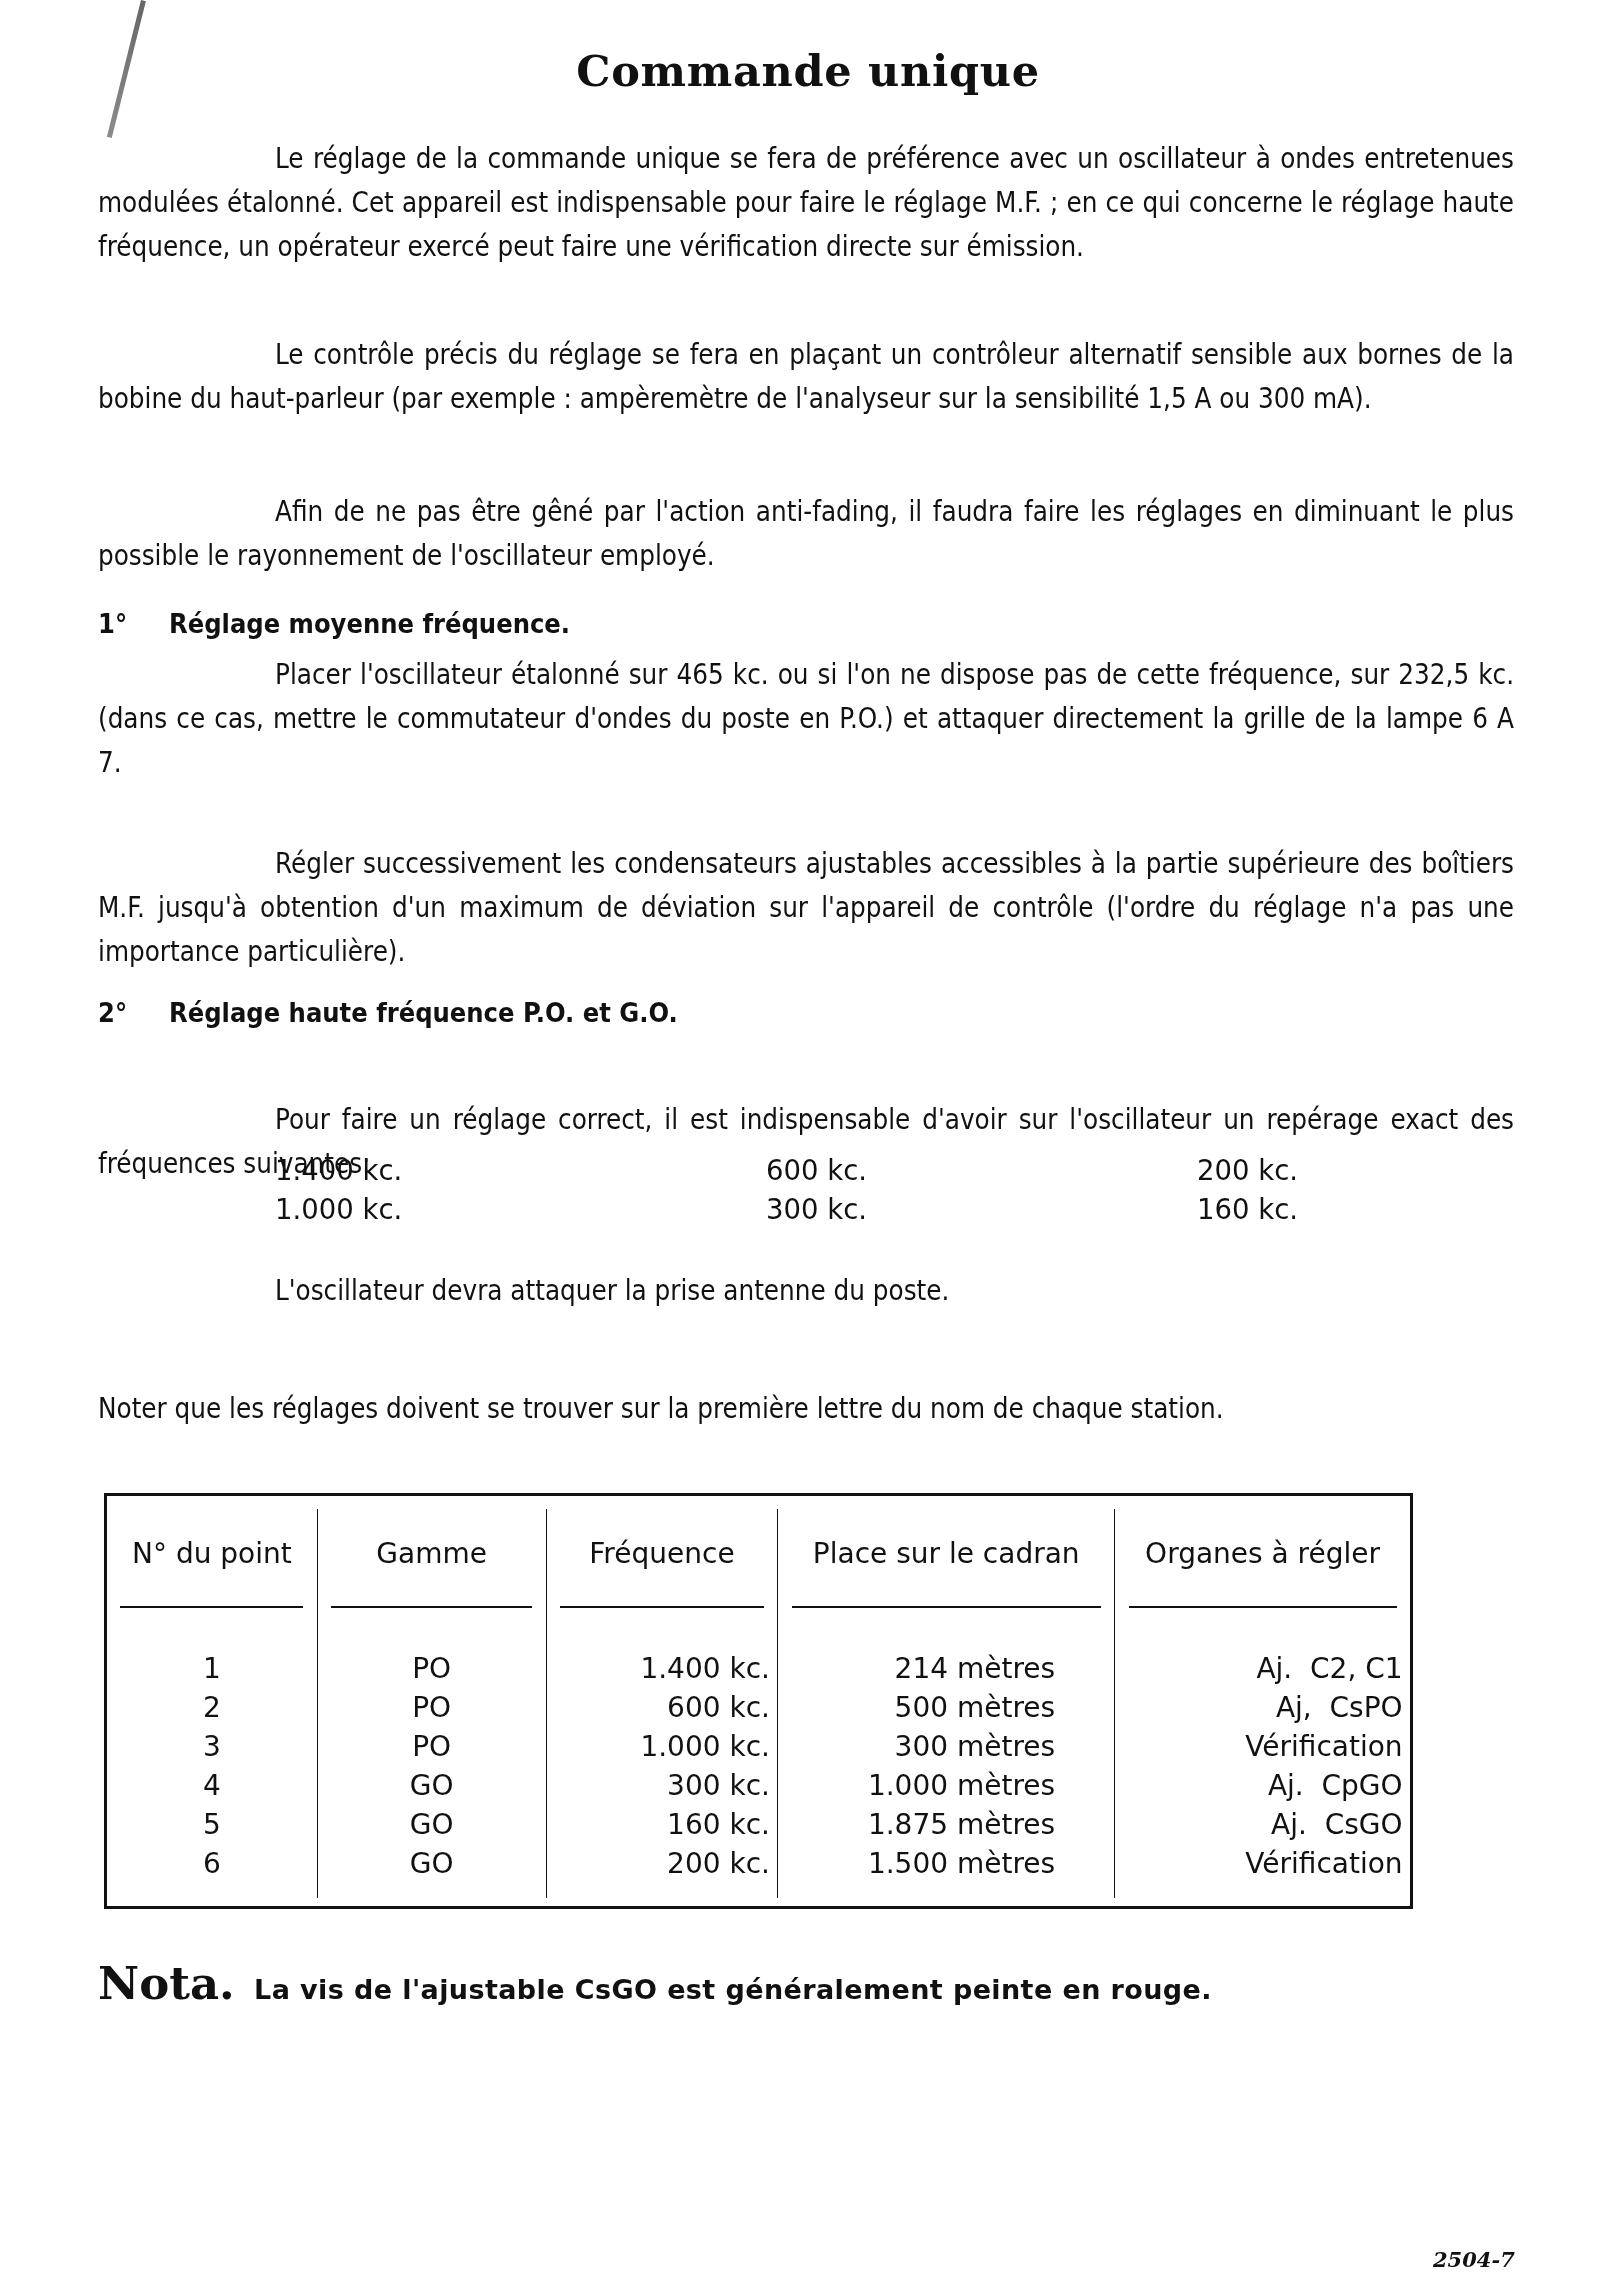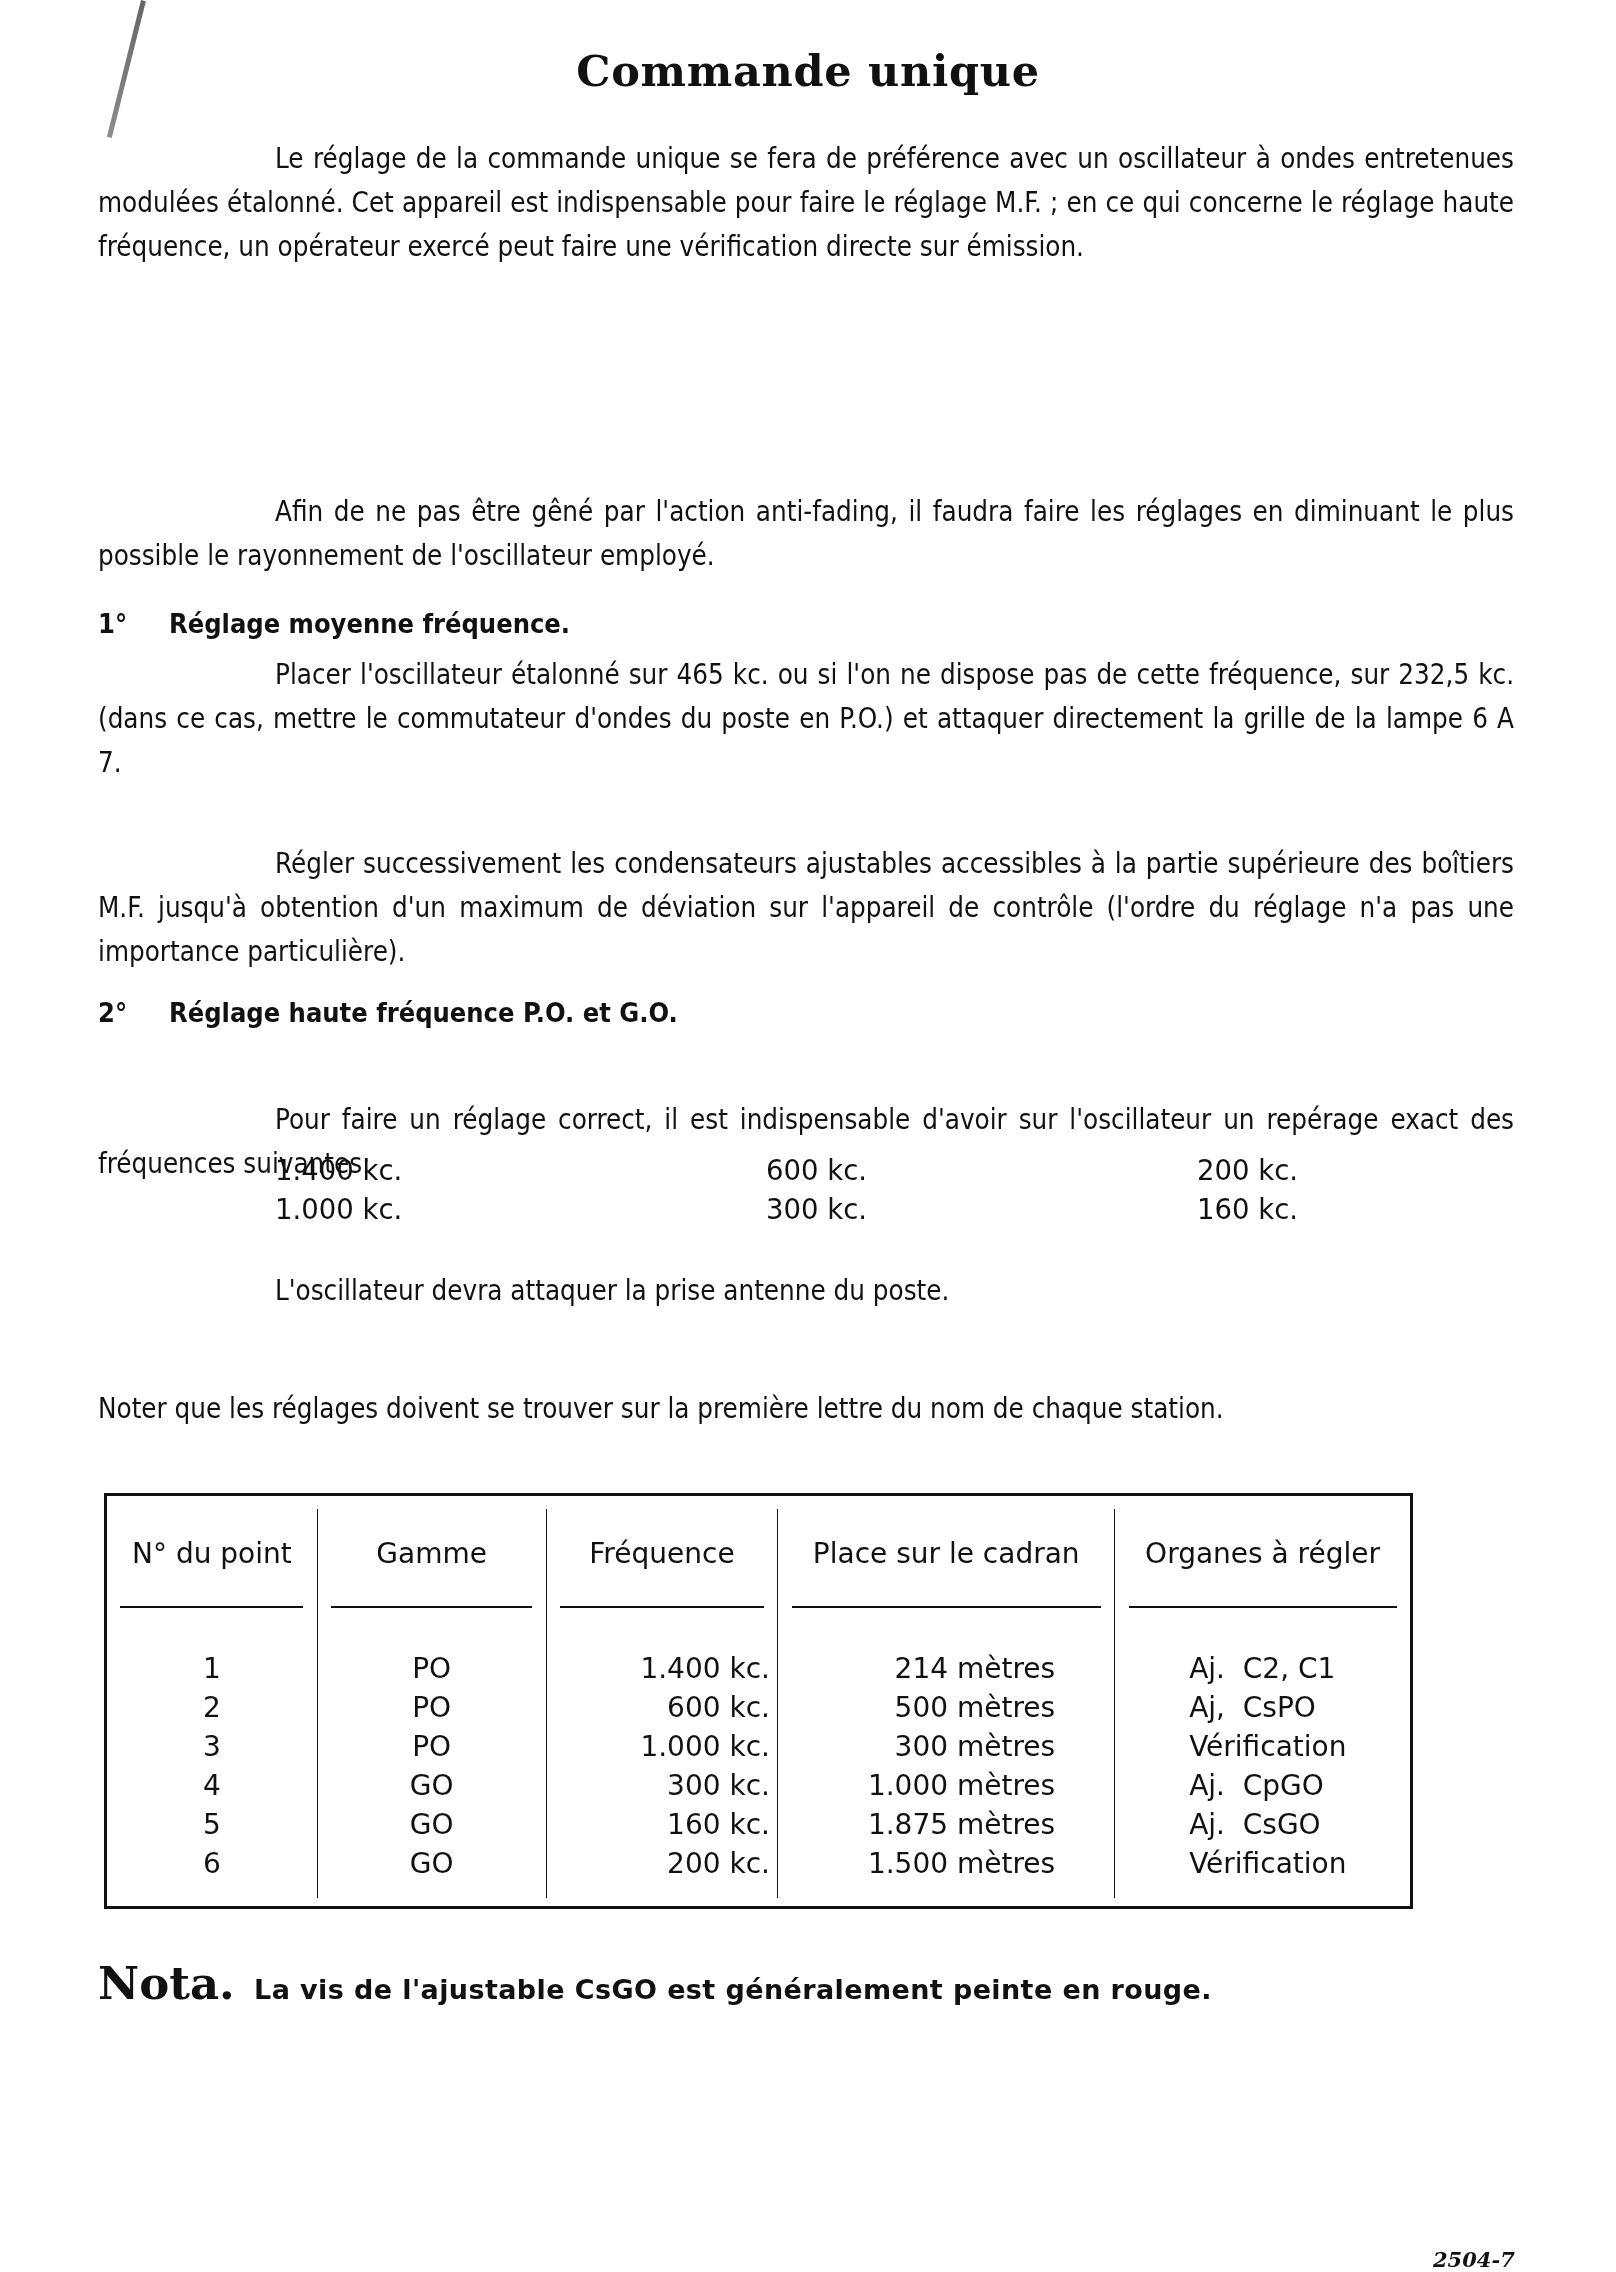--- a/index.html
+++ b/index.html
@@ -68,21 +68,21 @@
     content: ""; position: absolute; left: 13.4px; right: 13.4px; top: 7.4px;
     border-top: 2.2px solid #111;
   }
   table.tuning tr.pad td { height: 15px; }
   .c-num { width: 195px; text-align: center; }
   .c-gam { width: 213px; text-align: center; }
   .c-freq { width: 216px; text-align: right; }
   .c-freq-h { text-align: center; }
   .c-place { width: 321px; }
   .c-place-d { text-align: right; padding-right: 59px !important; }
-  .c-org { text-align: left; padding-left: 74px !important; }
+  .c-org { text-align: right; padding-left: 74px !important; }
   .c-org-h { text-align: center; }
 
   .nota {
     position: absolute; left: 98px; top: 1957px;
     display: flex; align-items: baseline; gap: 19.3px;
   }
   .nota .label {
     font-family: "DejaVu Serif", serif; font-weight: bold; font-size: 45px;
   }
   .nota .text { font-weight: bold; font-size: 27px; letter-spacing: 0.4px; }
@@ -96,20 +96,21 @@
 <body>
 
 <div class="page">
 
   <div class="pencil-mark"></div>
 
   <h1 class="title" style="margin:0;">Commande unique</h1>
 
   <p class="para" style="top:136px; margin:0;"><span class="indent"></span><span>Le réglage de la commande unique se fera de préférence avec un oscillateur à ondes entretenues modulées étalonné. Cet appareil est indispensable pour faire le réglage M.F. ; en ce qui concerne le réglage haute fréquence, un opérateur exercé peut faire une vérification directe sur émission.</span></p>
 
+  <p class="para" style="top:332px; margin:0;"><span class="indent"></span><span>Le contrôle précis du réglage se fera en plaçant un contrôleur alternatif sensible aux bornes de la bobine du haut-parleur (par exemple : ampèremètre de l'analyseur sur la sensibilité 1,5 A ou 300 mA).</span></p>
 
   <p class="para" style="top:489px; margin:0;"><span class="indent"></span><span>Afin de ne pas être gêné par l'action anti-fading, il faudra faire les réglages en diminuant le plus possible le rayonnement de l'oscillateur employé.</span></p>
 
   <div class="heading" style="top:608px;">
     <span class="num">1°</span><span>Réglage moyenne fréquence.</span>
   </div>
 
   <p class="para" style="top:652px; margin:0;"><span class="indent"></span><span>Placer l'oscillateur étalonné sur 465 kc. ou si l'on ne dispose pas de cette fréquence, sur 232,5 kc. (dans ce cas, mettre le commutateur d'ondes du poste en P.O.) et attaquer directement la grille de la lampe 6 A 7.</span></p>
 
   <p class="para" style="top:841px; margin:0;"><span class="indent"></span><span>Régler successivement les condensateurs ajustables accessibles à la partie supérieure des boîtiers M.F. jusqu'à obtention d'un maximum de déviation sur l'appareil de contrôle (l'ordre du réglage n'a pas une importance particulière).</span></p>

